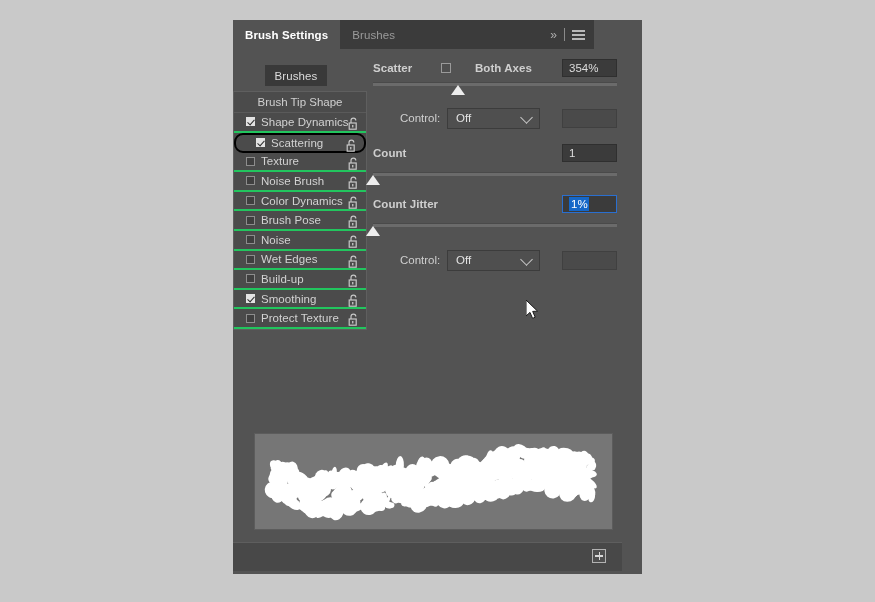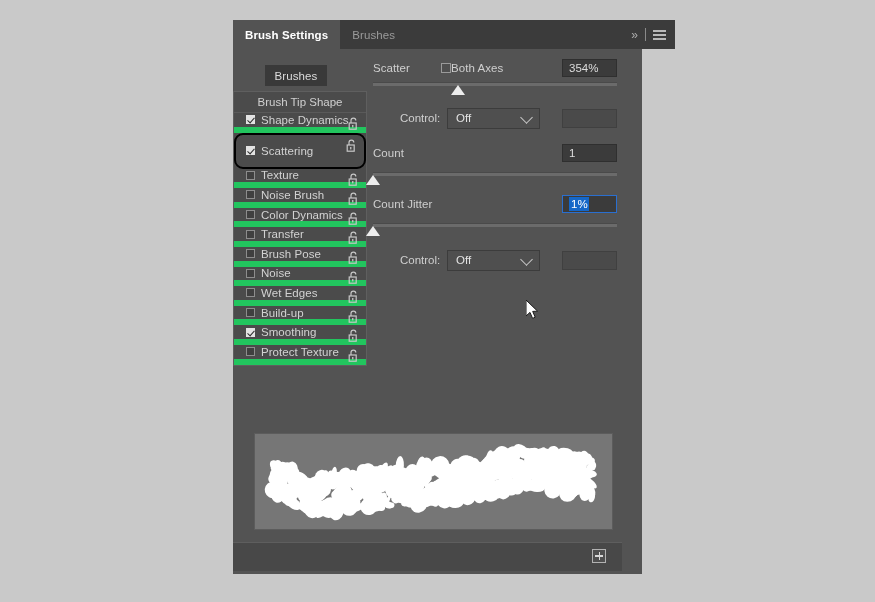--- a/index.html
+++ b/index.html
@@ -53,21 +53,21 @@
     position: absolute;
     left: 233px; top: 570px;
     width: 409px; height: 4px;
     background: #8f8f8f;
   }
 
   
   #tabbar {
     position: absolute;
     left: 237px; top: 20px;
-    width: 442px; height: 29px;
+    width: 361px; height: 29px;
     background: #3b3b3b;
     display: flex;
     align-items: stretch;
     text-align: right;
   }
   .tab {
     display: flex;
     align-items: center;
     padding: 0 12px;
     font-size: 11.5px;
@@ -158,21 +158,21 @@
     border-bottom: 1px solid #5a5a5a;
     user-select: none;
   }
   .list-row {
     position: relative;
     height: 19.6px;
     display: flex;
     align-items: center;
     padding-left: 12px;
     box-sizing: border-box;
-    border-bottom: 6px solid #22c55e;
+    border-bottom: 2px solid #22c55e;
     user-select: none;
   }
   .list-row .cb {
     width: 9px; height: 9px;
     border: 1px solid #8d8d8d;
     background: #3f3f3f;
     margin-right: 6px;
     flex: 0 0 auto;
     position: relative;
     box-sizing: border-box;
@@ -198,41 +198,42 @@
   }
   .list-row .lock {
     position: absolute;
     right: 7px;
     top: 3px;
   }
   .list-row.selected {
     background: #4b4b4b;
     border: 2px solid #000000;
     border-radius: 9px;
-    height: 36px;
-    padding-left: 10px;
+    height: 20px;
+    padding-left: 20px;
   }
 
   
   #controls {
     position: absolute;
     left: 140px; top: 8px;
     width: 244px;
   }
   .row {
     position: relative;
     height: 22px;
     display: flex;
     align-items: center;
   }
   .lbl {
     font-size: 11.5px;
     color: #cfcfcf;
     user-select: none;
     letter-spacing: .05px;
+    font-weight: bold;
   }
   .valbox {
     position: absolute;
     right: 0;
     width: 55px;
     height: 18px;
     background: #3b3b3b;
     border: 1px solid #2f2f2f;
     box-sizing: border-box;
     display: flex;
@@ -249,21 +250,21 @@
     background: #1567c8;
     color: #ffffff;
     padding: 1px 1px 1px 2px;
   }
 
   .checkrow {
     position: absolute;
     left: 68px;
     display: flex;
     align-items: center;
-    gap: 0;
+    gap: 24px;
   }
   .checkrow .cb2 {
     width: 10px; height: 10px;
     border: 1px solid #9a9a9a;
     background: #4f4f4f;
     box-sizing: border-box;
   }
 
   
   .slider {
@@ -467,29 +468,20 @@
               <span class="rlabel">Noise Brush</span>
               <span class="lock"><svg width="11" height="13" viewBox="0 0 11 13">
                   <path d="M3 6 V3.6 a2.4 2.4 0 0 1 4.8 0" fill="none" stroke="#c7c7c7" stroke-width="1.2"></path>
                   <rect x="1.2" y="6" width="7" height="6.2" fill="none" stroke="#c7c7c7" stroke-width="1.2"></rect>
                   <rect x="4.1" y="8" width="1.3" height="2.4" fill="#c7c7c7"></rect>
                 </svg></span>
             </div>
             <div class="list-row">
               <span class="cb"></span>
               <span class="rlabel">Color Dynamics</span>
-              <span class="lock"><svg width="11" height="13" viewBox="0 0 11 13">
-                  <path d="M3 6 V3.6 a2.4 2.4 0 0 1 4.8 0" fill="none" stroke="#c7c7c7" stroke-width="1.2"></path>
-                  <rect x="1.2" y="6" width="7" height="6.2" fill="none" stroke="#c7c7c7" stroke-width="1.2"></rect>
-                  <rect x="4.1" y="8" width="1.3" height="2.4" fill="#c7c7c7"></rect>
-                </svg></span>
-            </div>
-            <div class="list-row">
-              <span class="cb"></span>
-              <span class="rlabel">Transfer</span>
               <span class="lock"><svg width="11" height="13" viewBox="0 0 11 13">
                   <path d="M3 6 V3.6 a2.4 2.4 0 0 1 4.8 0" fill="none" stroke="#c7c7c7" stroke-width="1.2"></path>
                   <rect x="1.2" y="6" width="7" height="6.2" fill="none" stroke="#c7c7c7" stroke-width="1.2"></rect>
                   <rect x="4.1" y="8" width="1.3" height="2.4" fill="#c7c7c7"></rect>
                 </svg></span>
             </div>
             <div class="list-row">
               <span class="cb"></span>
               <span class="rlabel">Brush Pose</span>
               <span class="lock"><svg width="11" height="13" viewBox="0 0 11 13">

